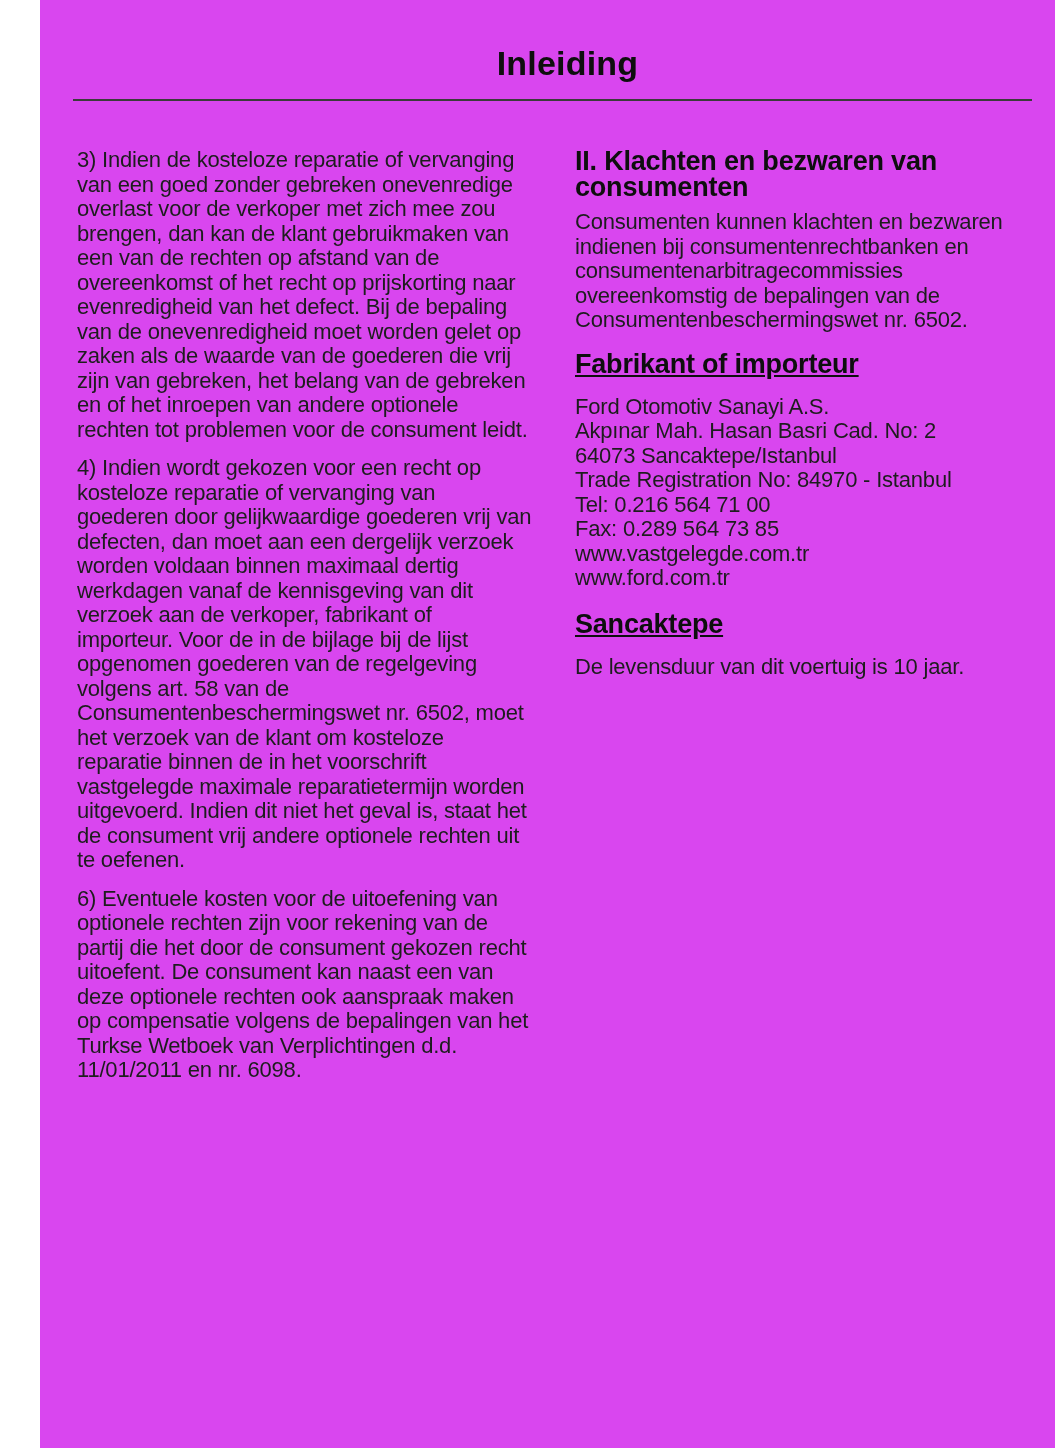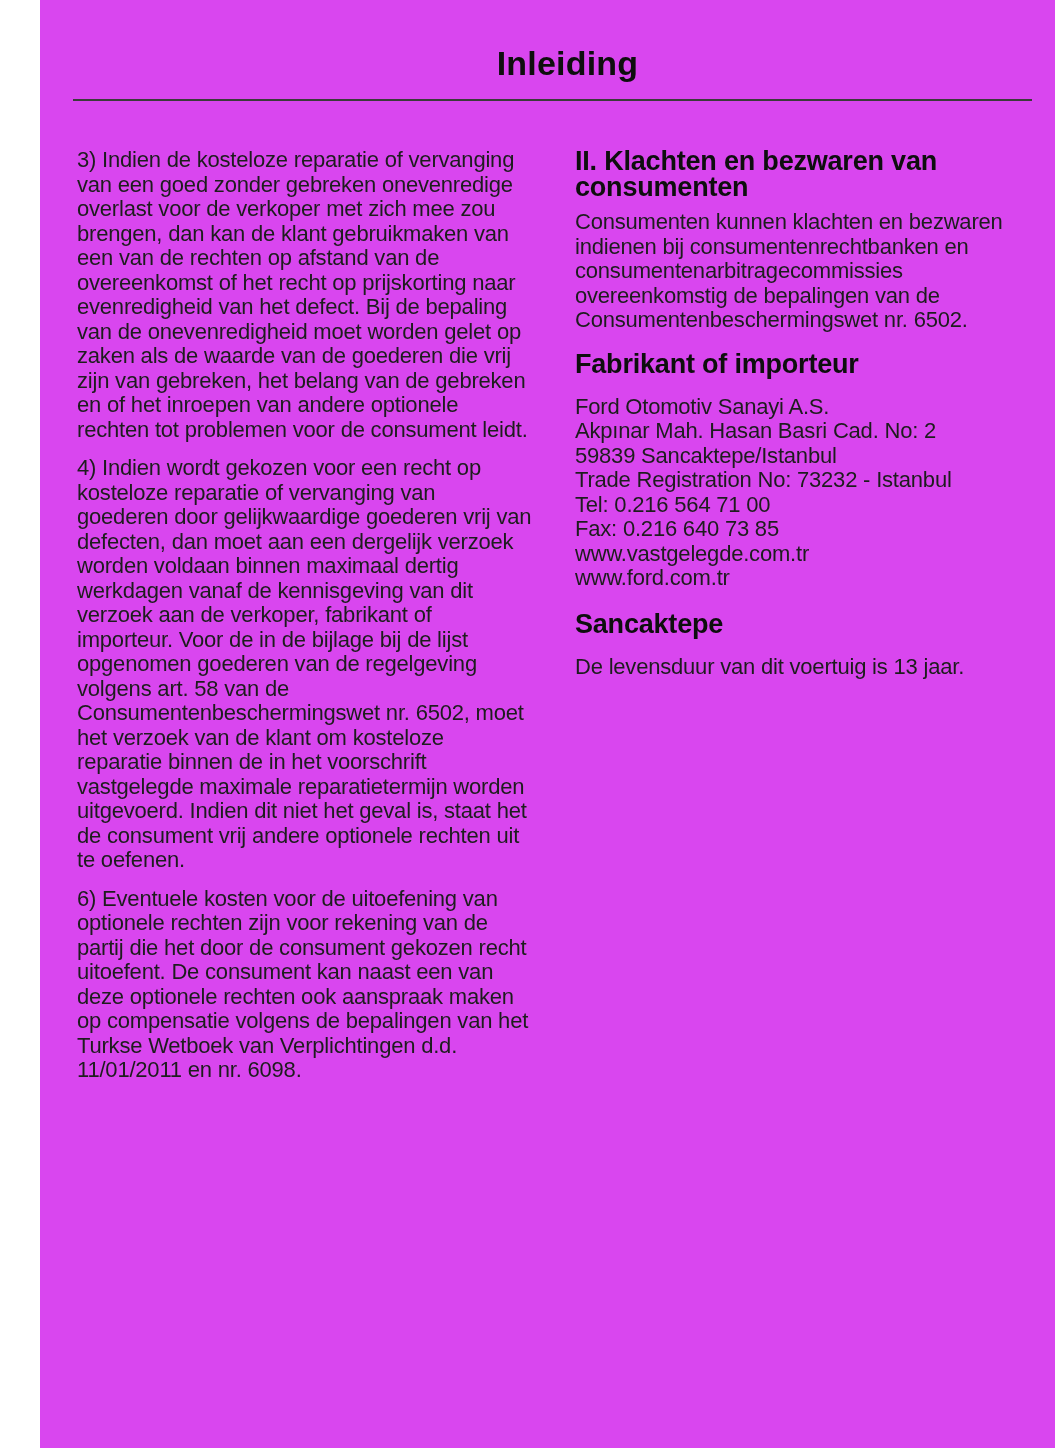--- a/index.html
+++ b/index.html
@@ -53,20 +53,21 @@
     color: #0e0e0e;
     letter-spacing: -0.2px;
   }
   .sectionheading {
     margin: 18px 0 15px 0;
     font-size: 27px;
     line-height: 31px;
     font-weight: bold;
     color: #0e0e0e;
     letter-spacing: -0.2px;
+    text-decoration: underline;
   }
   .sectionheading.first { margin-top: 16px; }
   .address div { font-size: 22px; line-height: 24.5px; letter-spacing: -0.2px; }
   .footer {
     position: absolute;
     left: 0; right: 0;
     bottom: 50px;
     text-align: center;
   }
   .page-number {
@@ -95,28 +96,28 @@
     </div>
 
     <div class="col">
       <h3 class="subheading">II. Klachten en bezwaren van consumenten</h3>
       <p class="para">Consumenten kunnen klachten en bezwaren indienen bij consumentenrechtbanken en consumentenarbitragecommissies overeenkomstig de bepalingen van de Consumentenbeschermingswet nr. 6502.</p>
 
       <h2 class="sectionheading first">Fabrikant of importeur</h2>
       <div class="address body-text">
         <div>Ford Otomotiv Sanayi A.S.</div>
         <div>Akpınar Mah. Hasan Basri Cad. No: 2</div>
-        <div>59839 Sancaktepe/Istanbul</div>
-        <div>Trade Registration No: 73232 - Istanbul</div>
+        <div>64073 Sancaktepe/Istanbul</div>
+        <div>Trade Registration No: 84970 - Istanbul</div>
         <div>Tel: 0.216 564 71 00</div>
-        <div>Fax: 0.216 640 73 85</div>
+        <div>Fax: 0.289 564 73 85</div>
         <div>www.vastgelegde.com.tr</div>
         <div>www.ford.com.tr</div>
       </div>
 
       <h2 class="sectionheading">Sancaktepe</h2>
-      <p class="para">De levensduur van dit voertuig is 13 jaar.</p>
+      <p class="para">De levensduur van dit voertuig is 10 jaar.</p>
     </div>
 
   </div>
 
 
 </div>
 
 </body></html>

